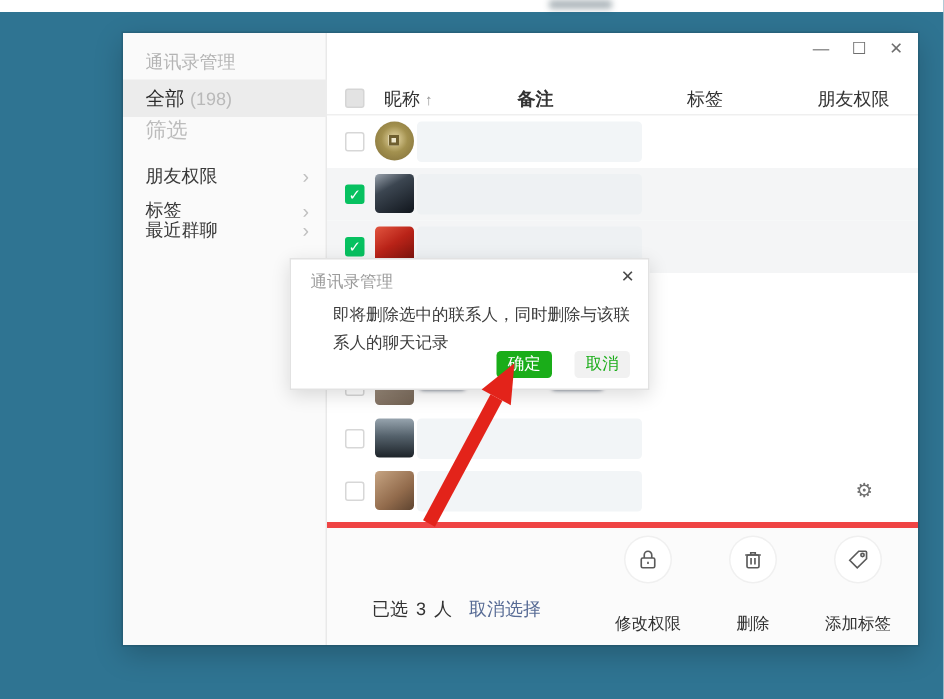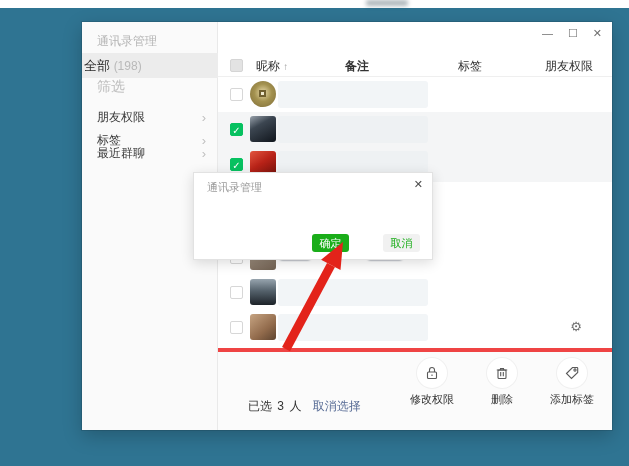--- a/index.html
+++ b/index.html
@@ -18,21 +18,21 @@
     position:absolute; left:82px; top:22px; width:530px; height:408px;
     background:#ffffff;
     box-shadow:0 0 0 1px rgba(0,0,0,.10), 0 6px 18px rgba(0,0,0,.22);
   }
 
   
   .sidebar { position:absolute; left:0; top:0; width:136px; height:408px;
     background:#fafafa; border-right:1px solid #e9e9e9; }
   .sb-title { padding:11px 0 0 15px; font-size:12px; color:#b4b4b4; }
   .sb-all { position:absolute; left:0; top:31px; width:140px; height:25px;
-    background:#ececec; line-height:25px; padding-left:2px; font-size:13px; color:#2b2b2b; cursor:default; }
+    background:#ececec; line-height:25px; padding-left:15px; font-size:13px; color:#2b2b2b; cursor:default; }
   .sb-all .cnt { color:#b9b9b9; font-size:12px; }
   .sb-filter { position:absolute; left:15px; top:56px; font-size:14px; color:#bcbcbc; }
   .sb-item { position:absolute; left:0; width:136px; height:23px; line-height:23px;
     padding-left:15px; font-size:12px; color:#3a3a3a; cursor:default; }
   .sb-item .chev { position:absolute; right:12px; top:0; color:#c0c0c0; font-size:13px; }
   .sb-item:nth-of-type(1){ top:84px; } 
 
   
   .main { position:absolute; left:136px; top:0; width:394px; height:408px; background:#fff; }
   .searchbox { position:absolute; left:32px; top:6px; width:106px; height:19px;
@@ -88,30 +88,30 @@
   
   .footer { position:absolute; left:0; top:326px; width:394px; height:82px;
     background:#fbfbfb; border-top:4px solid #ef4444; }
   .sel-line { position:absolute; left:30px; top:46px; font-size:12px; color:#333; }
   .sel-line .num { margin:0 2px; }
   .sel-line .clear { color:#576b95; margin-left:8px; cursor:pointer; }
   .factions { position:absolute; right:14px; top:6px; display:flex; gap:18px; }
   .faction { width:52px; text-align:center; cursor:pointer; }
   .fcircle { width:30px; height:30px; border-radius:50%; background:#ffffff;
     box-shadow:0 0 0 1px #f0f0f0; margin:0 auto; display:flex; align-items:center; justify-content:center; }
-  .flabel { margin-top:4px; font-size:11px; color:#333; }
+  .flabel { margin-top:20px; font-size:11px; color:#333; }
 
   
   .dialog { position:absolute; left:111px; top:150px; width:240px; height:88px;
     background:#fff; border:1px solid #e2e2e2; box-shadow:0 3px 12px rgba(0,0,0,.14); z-index:50; }
   .dlg-title { position:absolute; left:13px; top:7px; font-size:11px; color:#9c9c9c; }
   .dlg-close { position:absolute; right:9px; top:5px; font-size:11px; color:#4a4a4a; cursor:pointer; }
   .dlg-msg { position:absolute; left:28px; top:28px; width:198px;
     font-size:11px; color:#3d3d3d; line-height:1.75; }
-  .dlg-btns { position:absolute; right:12px; bottom:7px; display:flex; gap:34px; }
+  .dlg-btns { position:absolute; right:12px; bottom:7px; display:flex; gap:15px; }
   .btn { width:37px; height:18px; font-size:11px; border-radius:3px; text-align:center;
     line-height:18px; cursor:pointer; }
   .btn-confirm { background:#1aad19; color:#ffffff; }
   .btn-cancel { background:#f1f1f1; color:#1aad19; }
 
   
   .arrow-svg { position:absolute; left:270px; top:235px; z-index:100; pointer-events:none; }
 
   svg.ic { display:block; }
 </style>
@@ -238,20 +238,21 @@
           </div>
           <div class="flabel">添加标签</div>
         </div>
       </div>
     </div>
   </div>
 
   <div class="dialog">
     <div class="dlg-title">通讯录管理</div>
     <div class="dlg-close">✕</div>
+    <div class="dlg-msg">即将删除选中的联系人，同时删除与该联系人的聊天记录</div>
     <div class="dlg-btns">
       <div class="btn btn-confirm">确定</div>
       <div class="btn btn-cancel">取消</div>
     </div>
   </div>
 </div>
 
 <svg class="arrow-svg" width="90" height="122" viewBox="0 0 90 122">
   <line x1="16" y1="114" x2="61" y2="30" stroke="#e3231a" stroke-width="9"></line>
   <polygon points="73,7 70.5,35.1 51.1,24.7" fill="#e3231a"></polygon>

